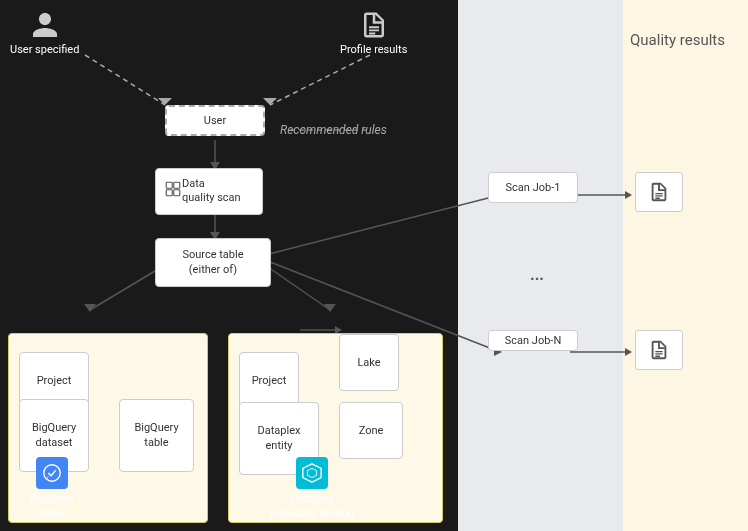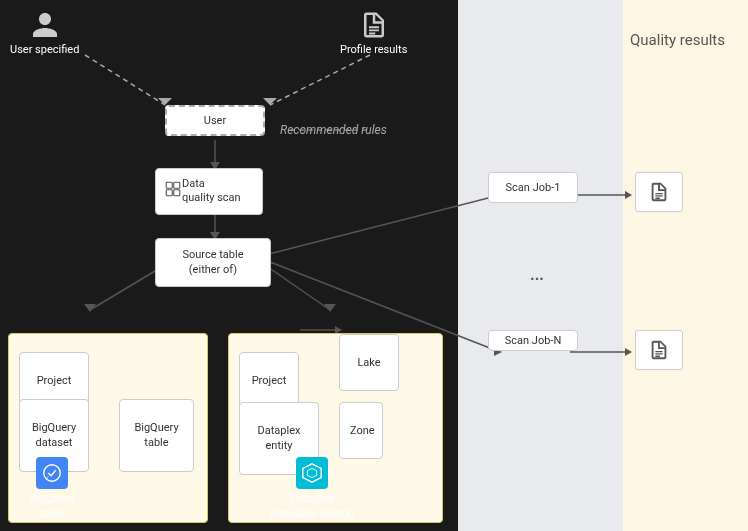--- a/index.html
+++ b/index.html
@@ -175,21 +175,21 @@
   <div style="position:absolute;bottom:8px;left:228px;width:215px;height:190px;background:#fef9e7;border:1px solid #d4c96a;border-radius:4px;">
 
     <div class="box" style="left:10px;top:18px;width:60px;">
       <span>Project</span>
     </div>
 
     <div class="box" style="left:110px;top:0;width:60px;">
       <span>Lake</span>
     </div>
 
-    <div class="box" style="left:110px;top:68px;width:44px;">
+    <div class="box" style="left:110px;top:68px;width:64px;">
       <span>Zone</span>
     </div>
 
     <div class="box" style="left:10px;top:68px;width:80px;">
       <span style="font-size:11px;line-height:1.3;">Dataplex<br>entity</span>
     </div>
   </div>
 
   <div style="position:absolute;bottom:10px;left:30px;display:flex;flex-direction:column;align-items:center;color:white;">
     <div style="width:32px;height:32px;margin-bottom:3px;background:#4285f4;border-radius:4px;display:flex;align-items:center;justify-content:center;">

